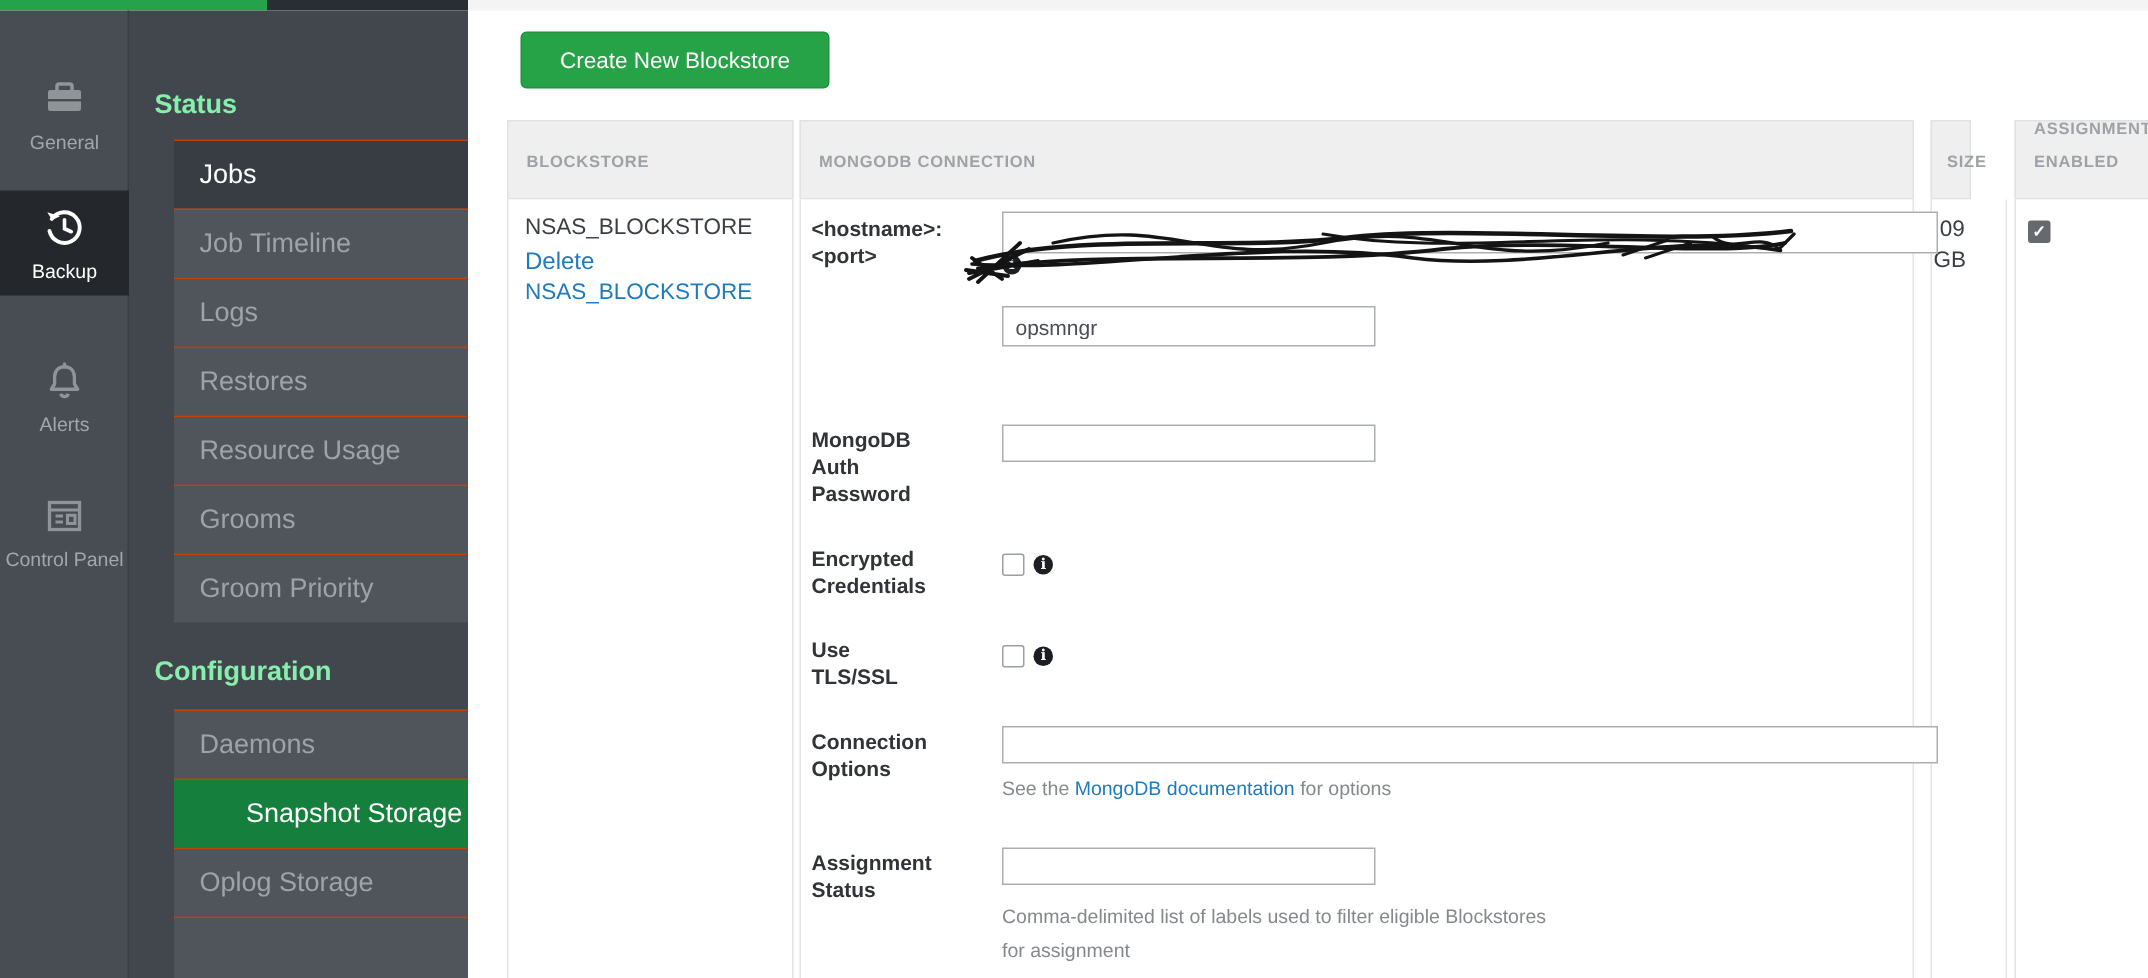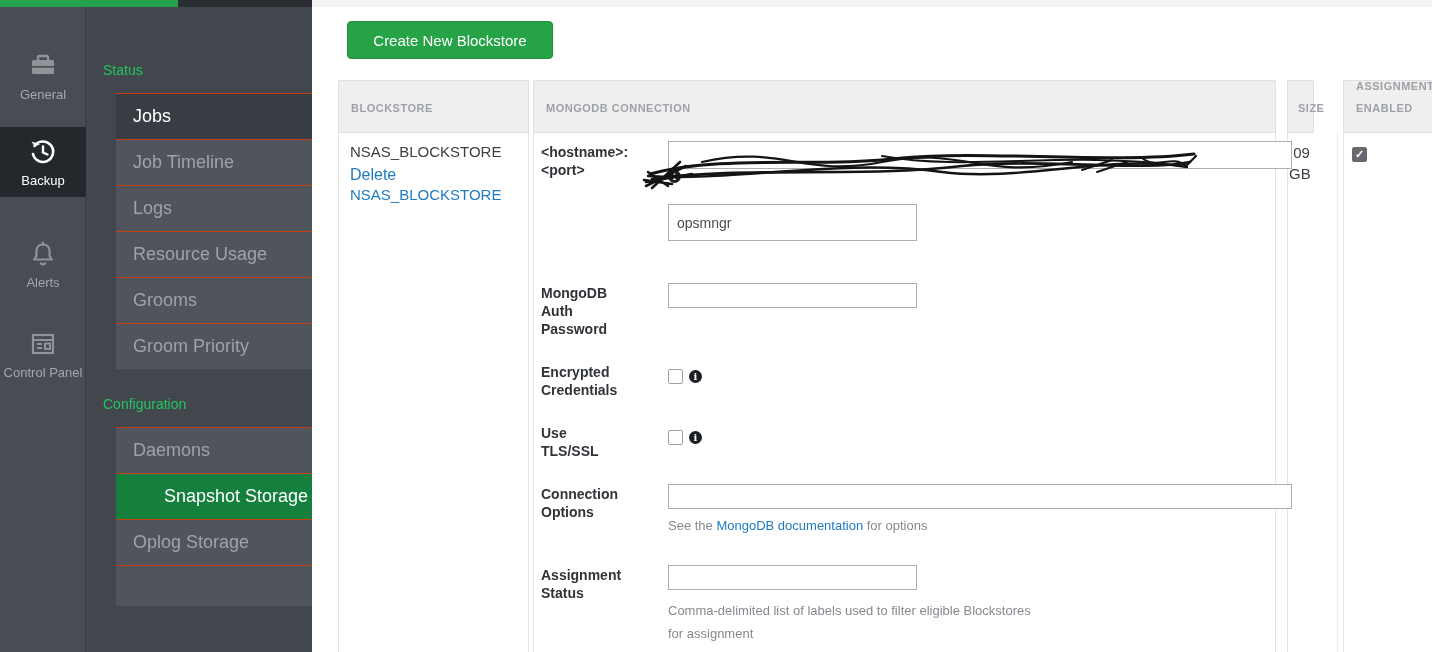--- a/index.html
+++ b/index.html
@@ -19,21 +19,21 @@
   .rail-item .ric { display:block; margin:0 auto 7px auto; width:28px; height:28px; color:#8F9499; }
   .rail-item.active { color:#fff; }
   .rail-item.active .ric { color:#fff; }
   .rail-hl { left:0; top:120px; width:86px; height:70px; background:#24272C; }
   .rail-label { display:block; white-space:nowrap; }
 
   
   .sidebar2 { left:86px; top:7px; width:226px; height:645px; background:#42474D; }
   .s2-spacer { height:39px; }
   .s2-header { height:47px; display:flex; align-items:center; padding-left:17px;
-               color:#22c55e; font-weight:normal; font-size:14px; }
+               color:#86efac; font-weight:bold; font-size:18px; }
   .s2-header.tall { height:58px; align-items:flex-end; padding-bottom:15px; }
   .s2-item { height:46px; display:flex; align-items:center; padding-left:17px;
              background:#50555C; border-top:1px solid #c2410c; color:#9EA3A9; font-size:18px; cursor:pointer;margin-left:30px; }
   .s2-item.selected { background:#383C43; color:#fff; }
   .s2-item.selected2 { background:#15803d; color:#fff;padding-left:48px; }
   .s2-item.empty { height:41px; }
 
   
   .btn-create { left:347px; top:21px; width:206px; height:38px; background:#27A347;
                 border:1px solid #219140; border-radius:4px; color:#fff; font-size:15px;
@@ -76,21 +76,21 @@
   .fl-user { left:541px; top:205px; width:90px; }
   .fl-pass { left:541px; top:284px; width:90px; }
   .fl-enc  { left:541px; top:363px; width:96px; }
   .fl-tls  { left:541px; top:424px; width:70px; }
   .fl-copt { left:541px; top:485px; width:100px; }
   .fl-alab { left:541px; top:566px; width:100px; }
 
   .finput { border:1px solid #ABAFB4; background:#fff; font-size:14px; color:#4A4E53;
             padding:0 8px; font-family:"Liberation Sans", sans-serif; }
   .in-host { left:668px; top:141px; width:624px; height:28px; z-index:5; }
-  .in-user { left:668px; top:204px; width:249px; height:37px; }
+  .in-user { left:668px; top:204px; width:249px; height:27px; }
   .in-pass { left:668px; top:283px; width:249px; height:25px; }
   .in-copt { left:668px; top:484px; width:624px; height:25px; }
   .in-alab { left:668px; top:565px; width:249px; height:25px; }
 
   .scribble { left:642px; top:136px; width:560px; height:56px; z-index:6; pointer-events:none; }
 
   .info { width:13px; height:13px; border-radius:50%; background:#1B1E22; color:#fff;
           font-size:10px; font-weight:bold; display:flex; align-items:center; justify-content:center;
           font-family:"DejaVu Serif", serif; }
   .info-host { left:668px; top:170px; }
@@ -160,20 +160,21 @@
       <span class="rail-label">Control Panel</span>
     </div>
   </div>
 
   <div class="abs sidebar2">
     <div class="s2-spacer"></div>
     <div class="s2-header">Status</div>
     <div class="s2-item selected">Jobs</div>
     <div class="s2-item">Job Timeline</div>
     <div class="s2-item">Logs</div>
+    <div class="s2-item">Restores</div>
     <div class="s2-item">Resource Usage</div>
     <div class="s2-item">Grooms</div>
     <div class="s2-item">Groom Priority</div>
     <div class="s2-header tall">Configuration</div>
     <div class="s2-item">Daemons</div>
     <div class="s2-item selected2">Snapshot Storage</div>
     <div class="s2-item">Oplog Storage</div>
     <div class="s2-item empty"></div>
   </div>
 

